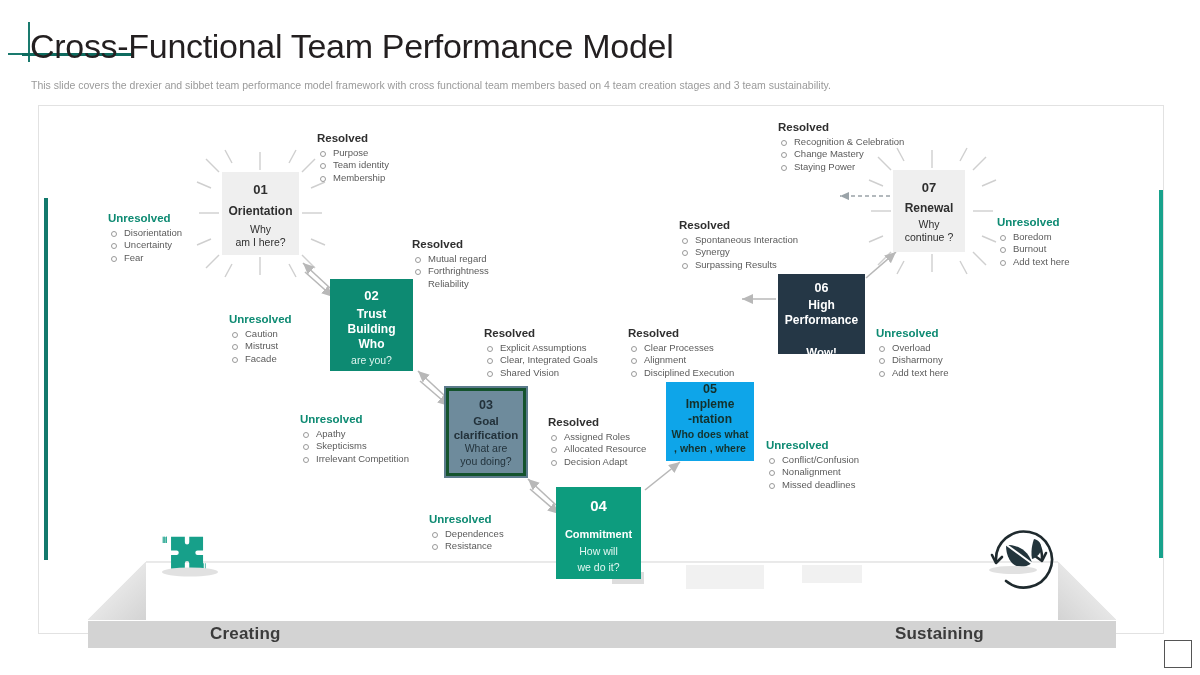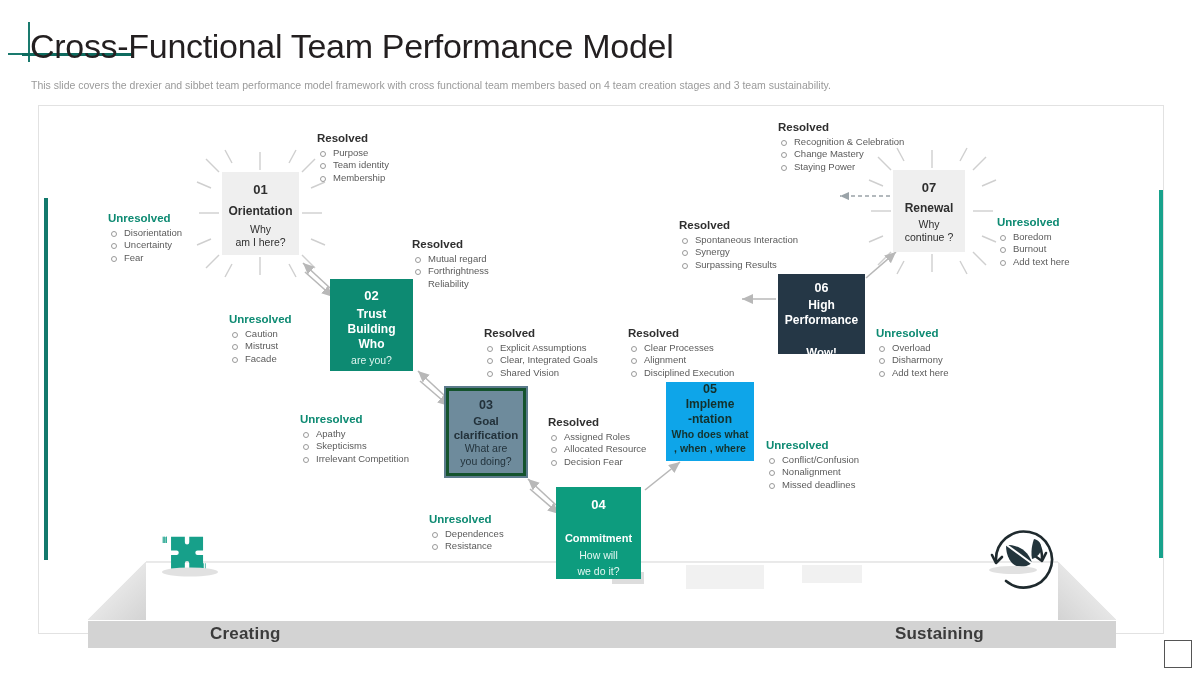--- a/index.html
+++ b/index.html
@@ -86,21 +86,21 @@
 
   
   #n03{left:446px;top:388px;width:80px;height:88px;background:#6e8b9c;color:#22313a;
        border:3px solid #14532d;outline:2px solid #5c7b8c;padding-top:7px;}
   #n03 .num{font-size:12.5px;margin-bottom:2px;}
   #n03 .nm{font-size:11.5px;line-height:14px;}
   #n03 .q{font-size:10.5px;line-height:12.5px;color:#23333c;}
 
   
   #n04{left:556px;top:487px;width:85px;height:92px;background:#0d9c7e;color:#ffffff;padding-top:10px;}
-  #n04 .num{font-size:13px;margin-bottom:19px;}
+  #n04 .num{font-size:15px;margin-bottom:13px;}
   #n04 .nm{font-size:11px;line-height:15px;}
   #n04 .q{font-size:10.5px;line-height:13px;margin-top:3px;color:#e3f7f2;}
 
   
   #n05{left:666px;top:382px;width:88px;height:79px;background:#0ea5e9;color:#14312c;}
   #n05 .num{font-size:12.5px;margin-bottom:1px;}
   #n05 .nm{font-size:12px;line-height:15px;}
   #n05 .q{font-size:10.5px;line-height:13px;font-weight:700;color:#15332e;margin-top:1px;}
 
   
@@ -370,21 +370,21 @@
       <li class="b">Skepticisms</li>
       <li class="b">Irrelevant Competition</li>
     </ul>
   </div>
 
   <div class="ann" style="left:548px;top:415px;">
     <p class="ttl res">Resolved</p>
     <ul>
       <li class="b">Assigned Roles</li>
       <li class="b">Allocated Resource</li>
-      <li class="b">Decision Fear</li>
+      <li class="b">Decision Adapt</li>
     </ul>
   </div>
 
   <div class="ann" style="left:429px;top:512px;">
     <p class="ttl unres">Unresolved</p>
     <ul>
       <li class="b">Dependences</li>
       <li class="b">Resistance</li>
     </ul>
   </div>

